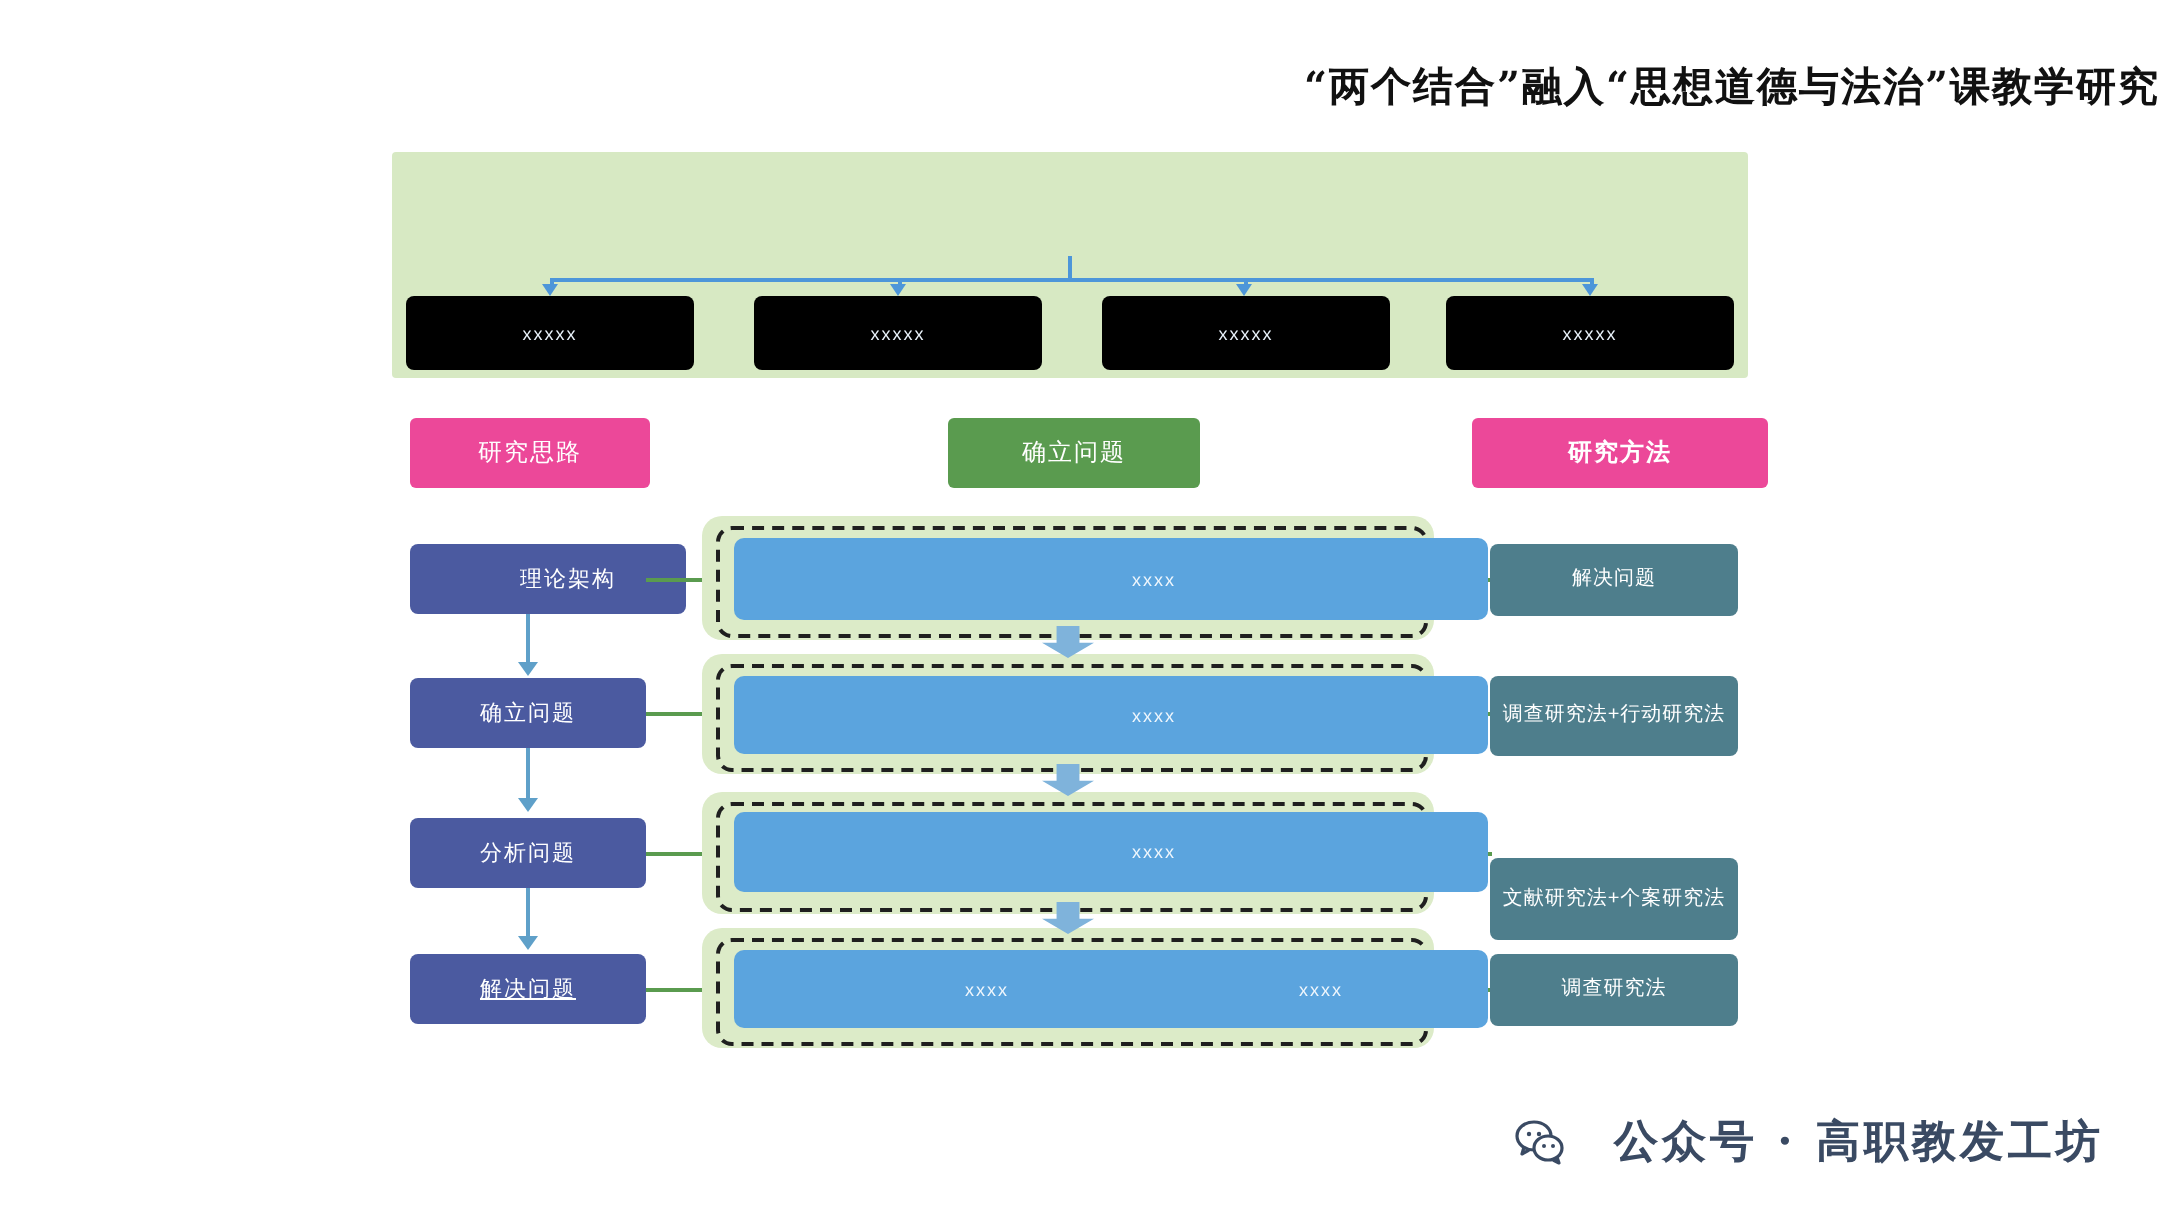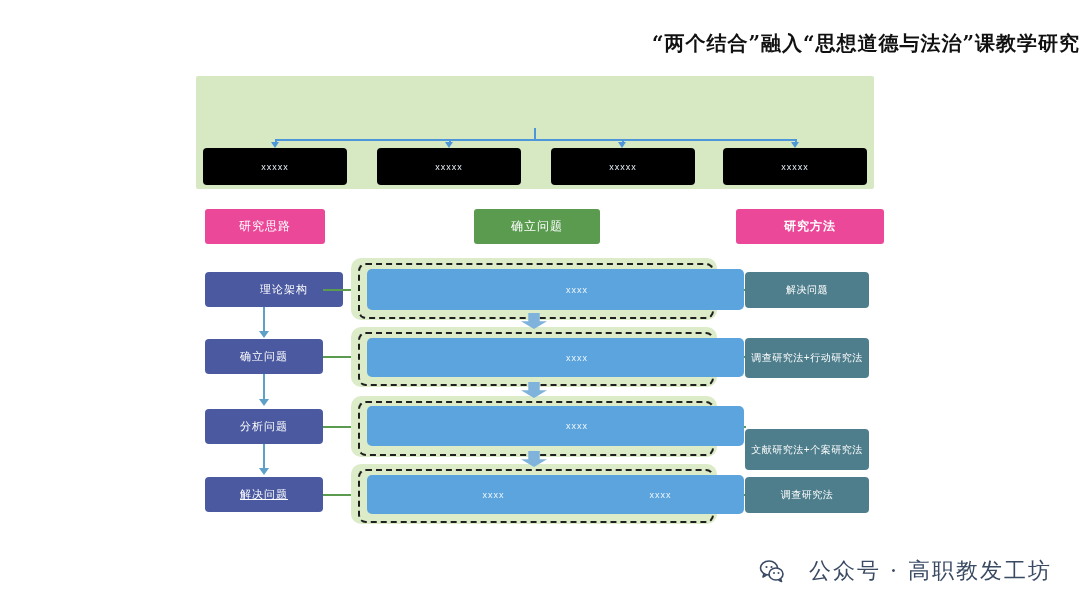--- a/index.html
+++ b/index.html
@@ -217,21 +217,21 @@
   .watermark {
     position: absolute;
     right: 28px;
     bottom: 22px;
     display: flex;
     align-items: center;
     gap: 24px;
     color: #3a4a63;
     font-family: "DejaVu Serif", "Liberation Serif", serif;
     font-size: 22px;
-    font-weight: normal;
+    font-weight: bold;
     letter-spacing: 2px;
   }
   .wm-icon {
     width: 26px;
     height: 26px;
     position: relative;
   }
   .wm-icon svg { display: block; }
 </style>
 </head>

